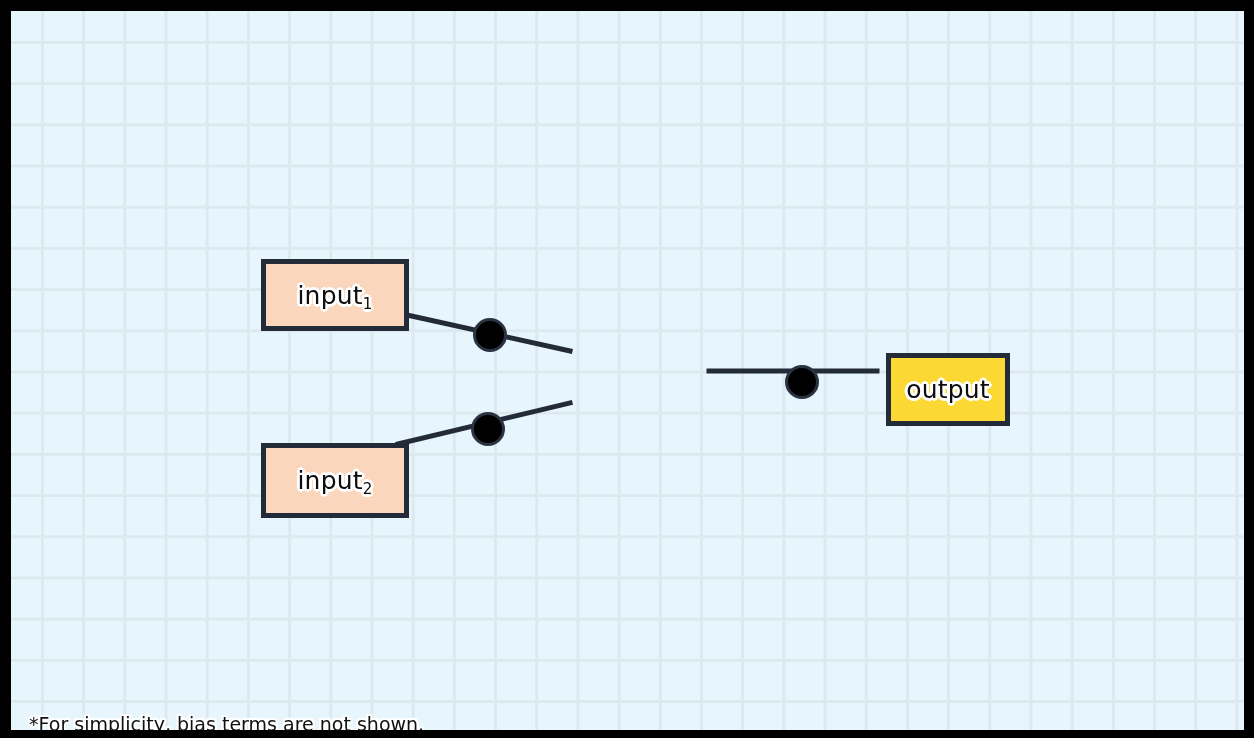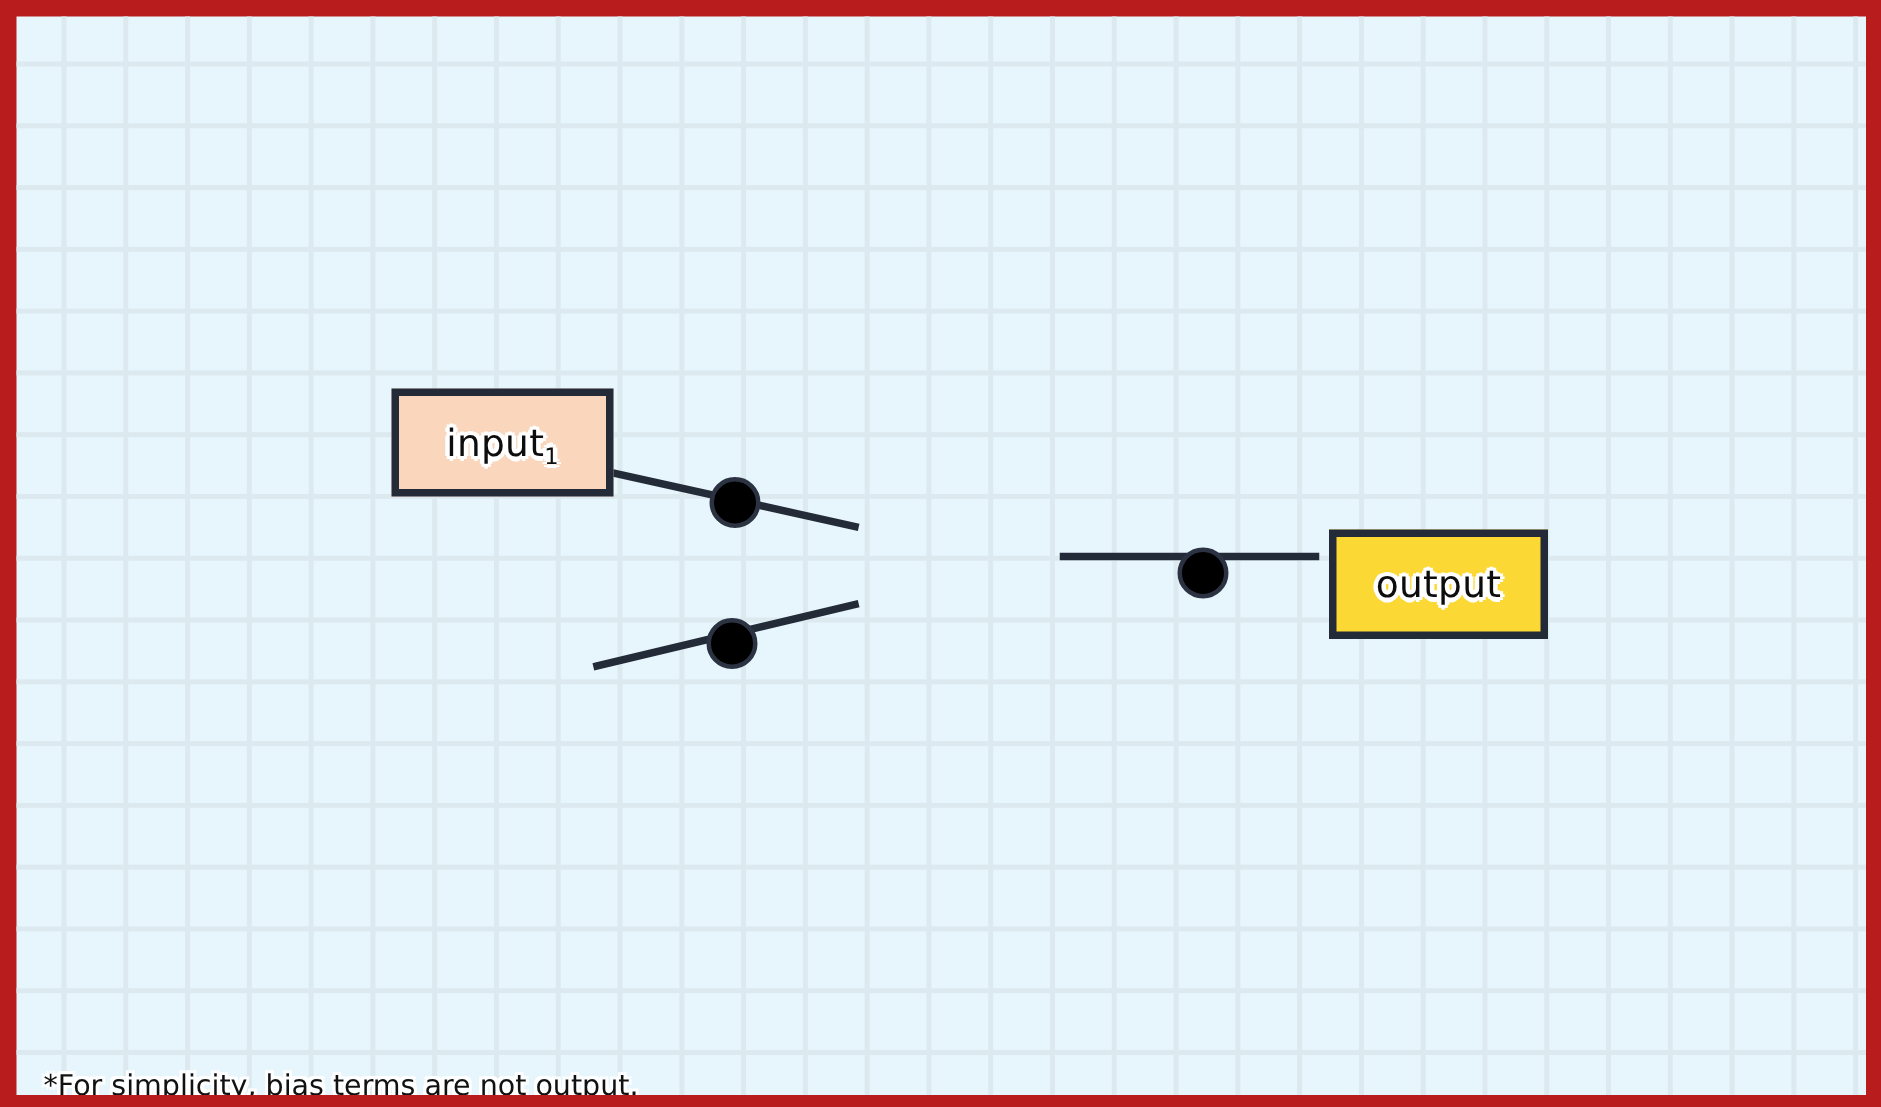--- a/index.html
+++ b/index.html
@@ -12,21 +12,21 @@
     width: 1254px;
     height: 738px;
     overflow: hidden;
     font-family: "DejaVu Sans", "Liberation Sans", sans-serif;
   }
 
   #stage {
     position: relative;
     width: 1254px;
     height: 738px;
-    background: #b91c1c;
+    background: #000000;
     box-sizing: border-box;
     padding-left: 44px;
   }
 
   
   #canvas {
     position: absolute;
     left: 11px;
     top: 11px;
     width: 1233px;
@@ -77,21 +77,21 @@
     font-size: 15px;
     vertical-align: baseline;
     position: relative;
     top: 5px;
     left: 0px;
   }
 
   #node-input1 { left: 250px; top: 248px;  width: 148px; height: 72px; background: #f9d6bc; }
   #node-input2 { left: 250px; top: 432px;  width: 148px; height: 75px; background: #f9d6bc; }
   #node-function { left: 568px; top: 341px; width: 143px; height: 76px; background: #f472b0; }
-  #node-output  { left: 875px; top: 342px; width: 146px; height: 73px; background: #fcd834; }
+  #node-output  { left: 875px; top: 342px; width: 124px; height: 73px; background: #fcd834; }
 
   
   .weight-dot {
     position: absolute;
     width: 34px;
     height: 34px;
     border-radius: 50%;
     background: #000000;
     border: 3px solid #2b3342;
     box-sizing: border-box;
@@ -126,26 +126,29 @@
     <svg id="edges" viewBox="0 0 1254 738" width="1254" height="738" style="left:-11px; top:-11px;">
       <line x1="398" y1="313" x2="570" y2="351" stroke="#242b38" stroke-width="5" stroke-linecap="square"></line>
       <line x1="398" y1="444" x2="570" y2="403" stroke="#242b38" stroke-width="5" stroke-linecap="square"></line>
       <line x1="709" y1="371" x2="877" y2="371" stroke="#242b38" stroke-width="5" stroke-linecap="square"></line>
     </svg>
 
     <div class="node" id="node-input1">
       <span class="node-label"><span>input</span><sub>1</sub></span>
     </div>
 
+    <div class="node" id="node-input2">
+      <span class="node-label"><span>input</span><sub>2</sub></span>
+    </div>
 
 
     <div class="node" id="node-output">
       <span class="node-label">output</span>
     </div>
 
     <div class="weight-dot" id="dot-w1"></div>
     <div class="weight-dot" id="dot-w2"></div>
     <div class="weight-dot" id="dot-out"></div>
 
-    <div id="footnote">*For simplicity, bias terms are not output.</div>
+    <div id="footnote">*For simplicity, bias terms are not shown.</div>
 
   </div>
 </div>
 
 </body></html>

